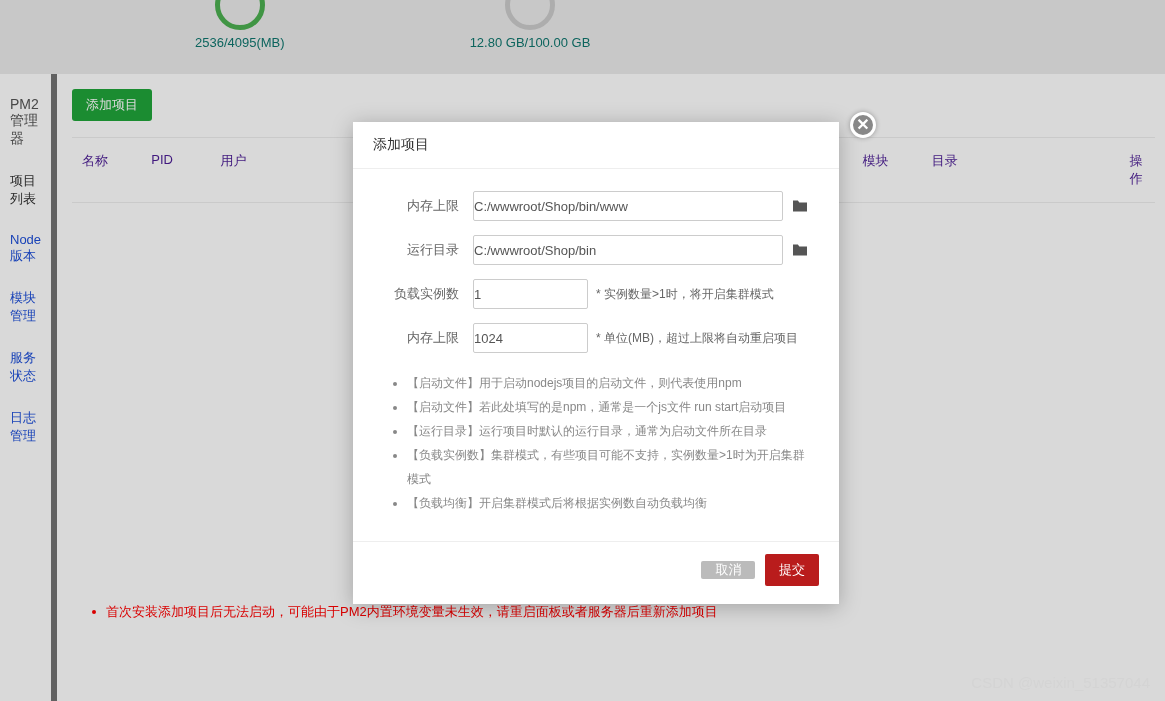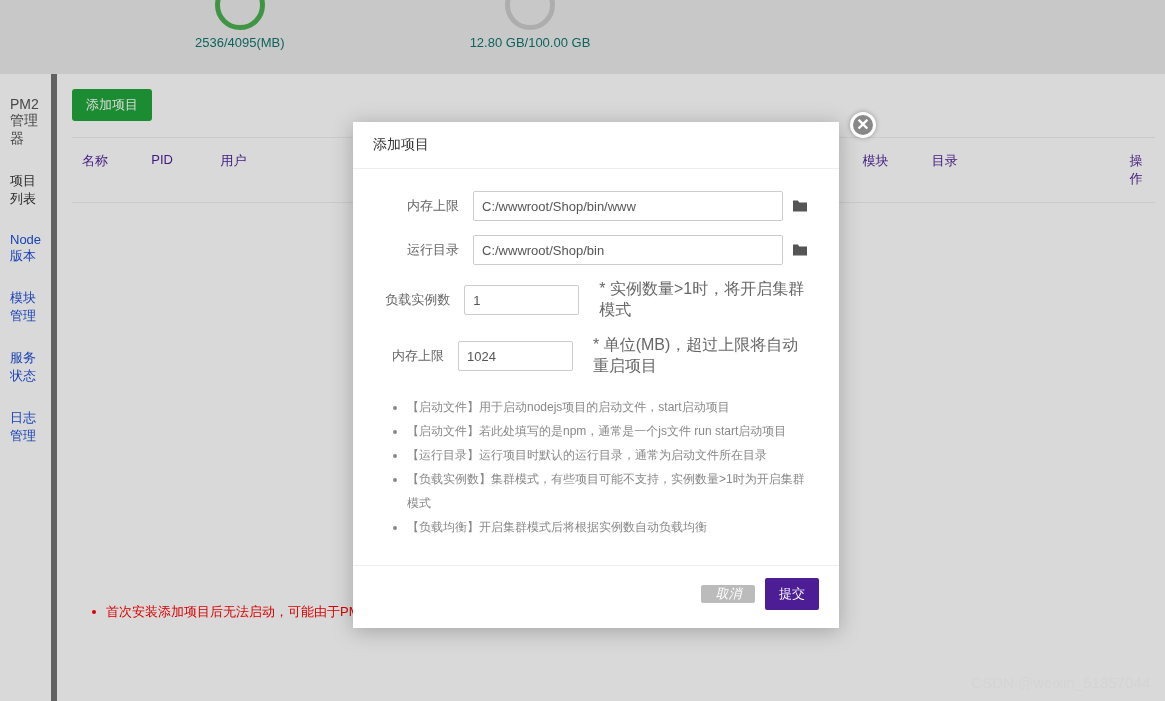--- a/index.html
+++ b/index.html
@@ -35,33 +35,33 @@
     
     .watermark { position: absolute; bottom: 10px; right: 15px; color: #d4d4d4; font-size: 15px; font-family: Arial; }
     
     .overlay { position: absolute; inset: 0; background: rgba(0,0,0,0.15); }
     .modal { position: absolute; left: 353px; top: 122px; width: 486px; background: #fff; box-shadow: 0 3px 20px rgba(0,0,0,0.25); }
     .modal-header { padding: 14px 20px; font-size: 14px; color: #333; }
     .modal-separator { height: 1px; background: #eee; }
     .modal-body { padding: 22px 30px 10px; }
     .form-row { display: flex; align-items: center; margin-bottom: 14px; }
     .form-label { width: 90px; text-align: right; padding-right: 14px; color: #666; font-size: 13px; }
-    .form-input { height: 30px; border: 1px solid #ccc; border-radius: 2px; padding: 0 8px; font-size: 13px; color: #555; }
+    .form-input { height: 30px; border: 1px solid #ccc; border-radius: 2px; padding: 0 0; font-size: 13px; color: #555; }
     .form-input.wide { width: 310px; }
     .form-input.narrow { width: 115px; }
     .folder-icon { width: 18px; height: 14px; margin-left: 8px; cursor: pointer; }
     .folder-icon svg { display: block; }
-    .hint { margin-left: 20px; color: #666; font-size: 16px; }
+    .hint { margin-left: 8px; color: #666; font-size: 12px; text-align: right; }
     
     .help-list { margin-top: 18px; padding-left: 14px; }
     .help-item { list-style: disc; color: #888; font-size: 12px; line-height: 2; margin-left: 10px; }
     
     .modal-footer { padding: 12px 20px 18px; text-align: right; border-top: 1px solid #eee; margin-top: 16px; }
-    .btn-cancel { background: #bbb; color: #fff; border: none; padding: 0 14px; border-radius: 2px; font-size: 13px; cursor: pointer; margin-right: 6px; font-style: italic; }
-    .btn-submit { background: #4c1d95; color: #fff; border: none; padding: 7px 14px; border-radius: 2px; font-size: 13px; cursor: pointer; }
+    .btn-cancel { background: #bbb; color: #fff; border: none; padding: 0 14px; border-radius: 2px; font-size: 13px; cursor: pointer; margin-right: 6px; }
+    .btn-submit { background: #b91c1c; color: #fff; border: none; padding: 7px 14px; border-radius: 2px; font-size: 13px; cursor: pointer; }
     
     .close-badge { position: absolute; top: 112px; left: 850px; width: 26px; height: 26px; background: #888; border: 3px solid #fff; border-radius: 50%; display: flex; align-items: center; justify-content: center; cursor: pointer; box-shadow: 0 0 5px rgba(0,0,0,0.3); }
     .close-badge span { color: #fff; font-size: 16px; line-height: 1; font-weight: bold; }
   </style>
 </head>
 <body>
 
 <div class="top-stats">
   <div class="stat">
     <div class="ring"></div>
@@ -127,21 +127,21 @@
       <div class="form-label">负载实例数</div>
       <input class="form-input narrow" value="1" style="">
       <span class="hint">* 实例数量&gt;1时，将开启集群模式</span>
     </div>
     <div class="form-row">
       <div class="form-label">内存上限</div>
       <input class="form-input narrow" value="1024" style="">
       <span class="hint">* 单位(MB)，超过上限将自动重启项目</span>
     </div>
     <ul class="help-list">
-      <li class="help-item">【启动文件】用于启动nodejs项目的启动文件，start启动项目</li>
+      <li class="help-item">【启动文件】用于启动nodejs项目的启动文件，则代表使用npm</li>
       <li class="help-item">【启动文件】若此处填写的是npm，通常是一个js文件 run start启动项目</li>
       <li class="help-item">【运行目录】运行项目时默认的运行目录，通常为启动文件所在目录</li>
       <li class="help-item">【负载实例数】集群模式，有些项目可能不支持，实例数量&gt;1时为开启集群模式</li>
       <li class="help-item">【负载均衡】开启集群模式后将根据实例数自动负载均衡</li>
     </ul>
   </div>
   <div class="modal-footer">
     <button class="btn-cancel">取消</button>
     <button class="btn-submit">提交</button>
   </div>

